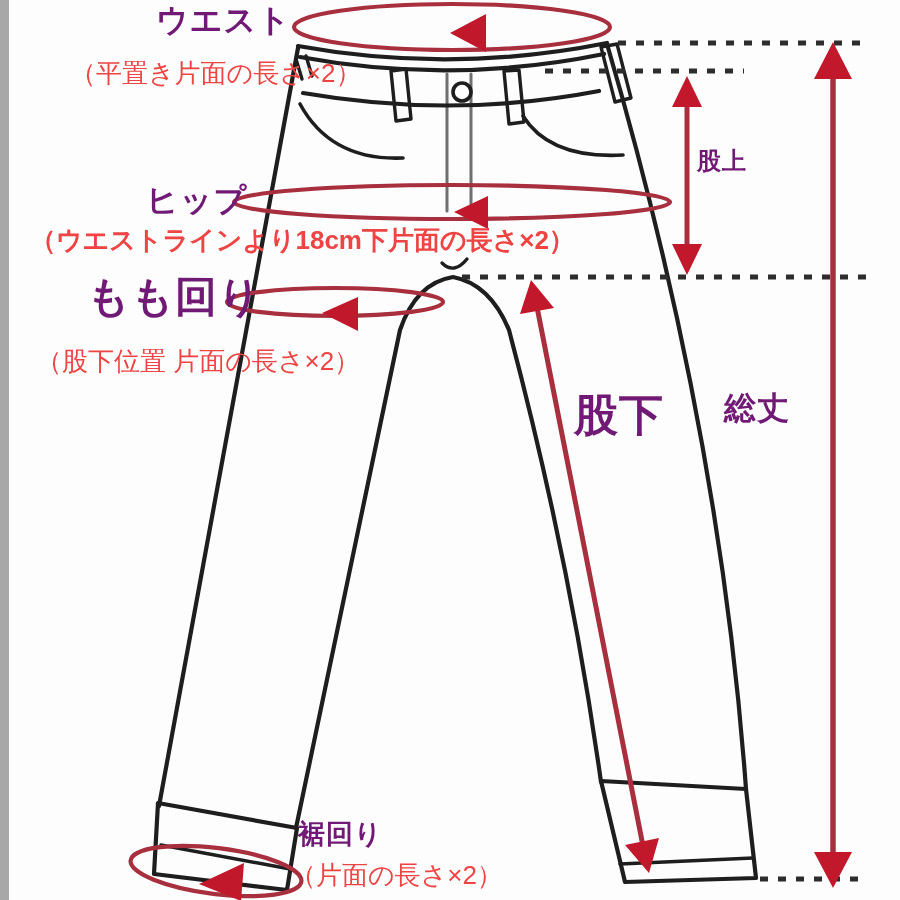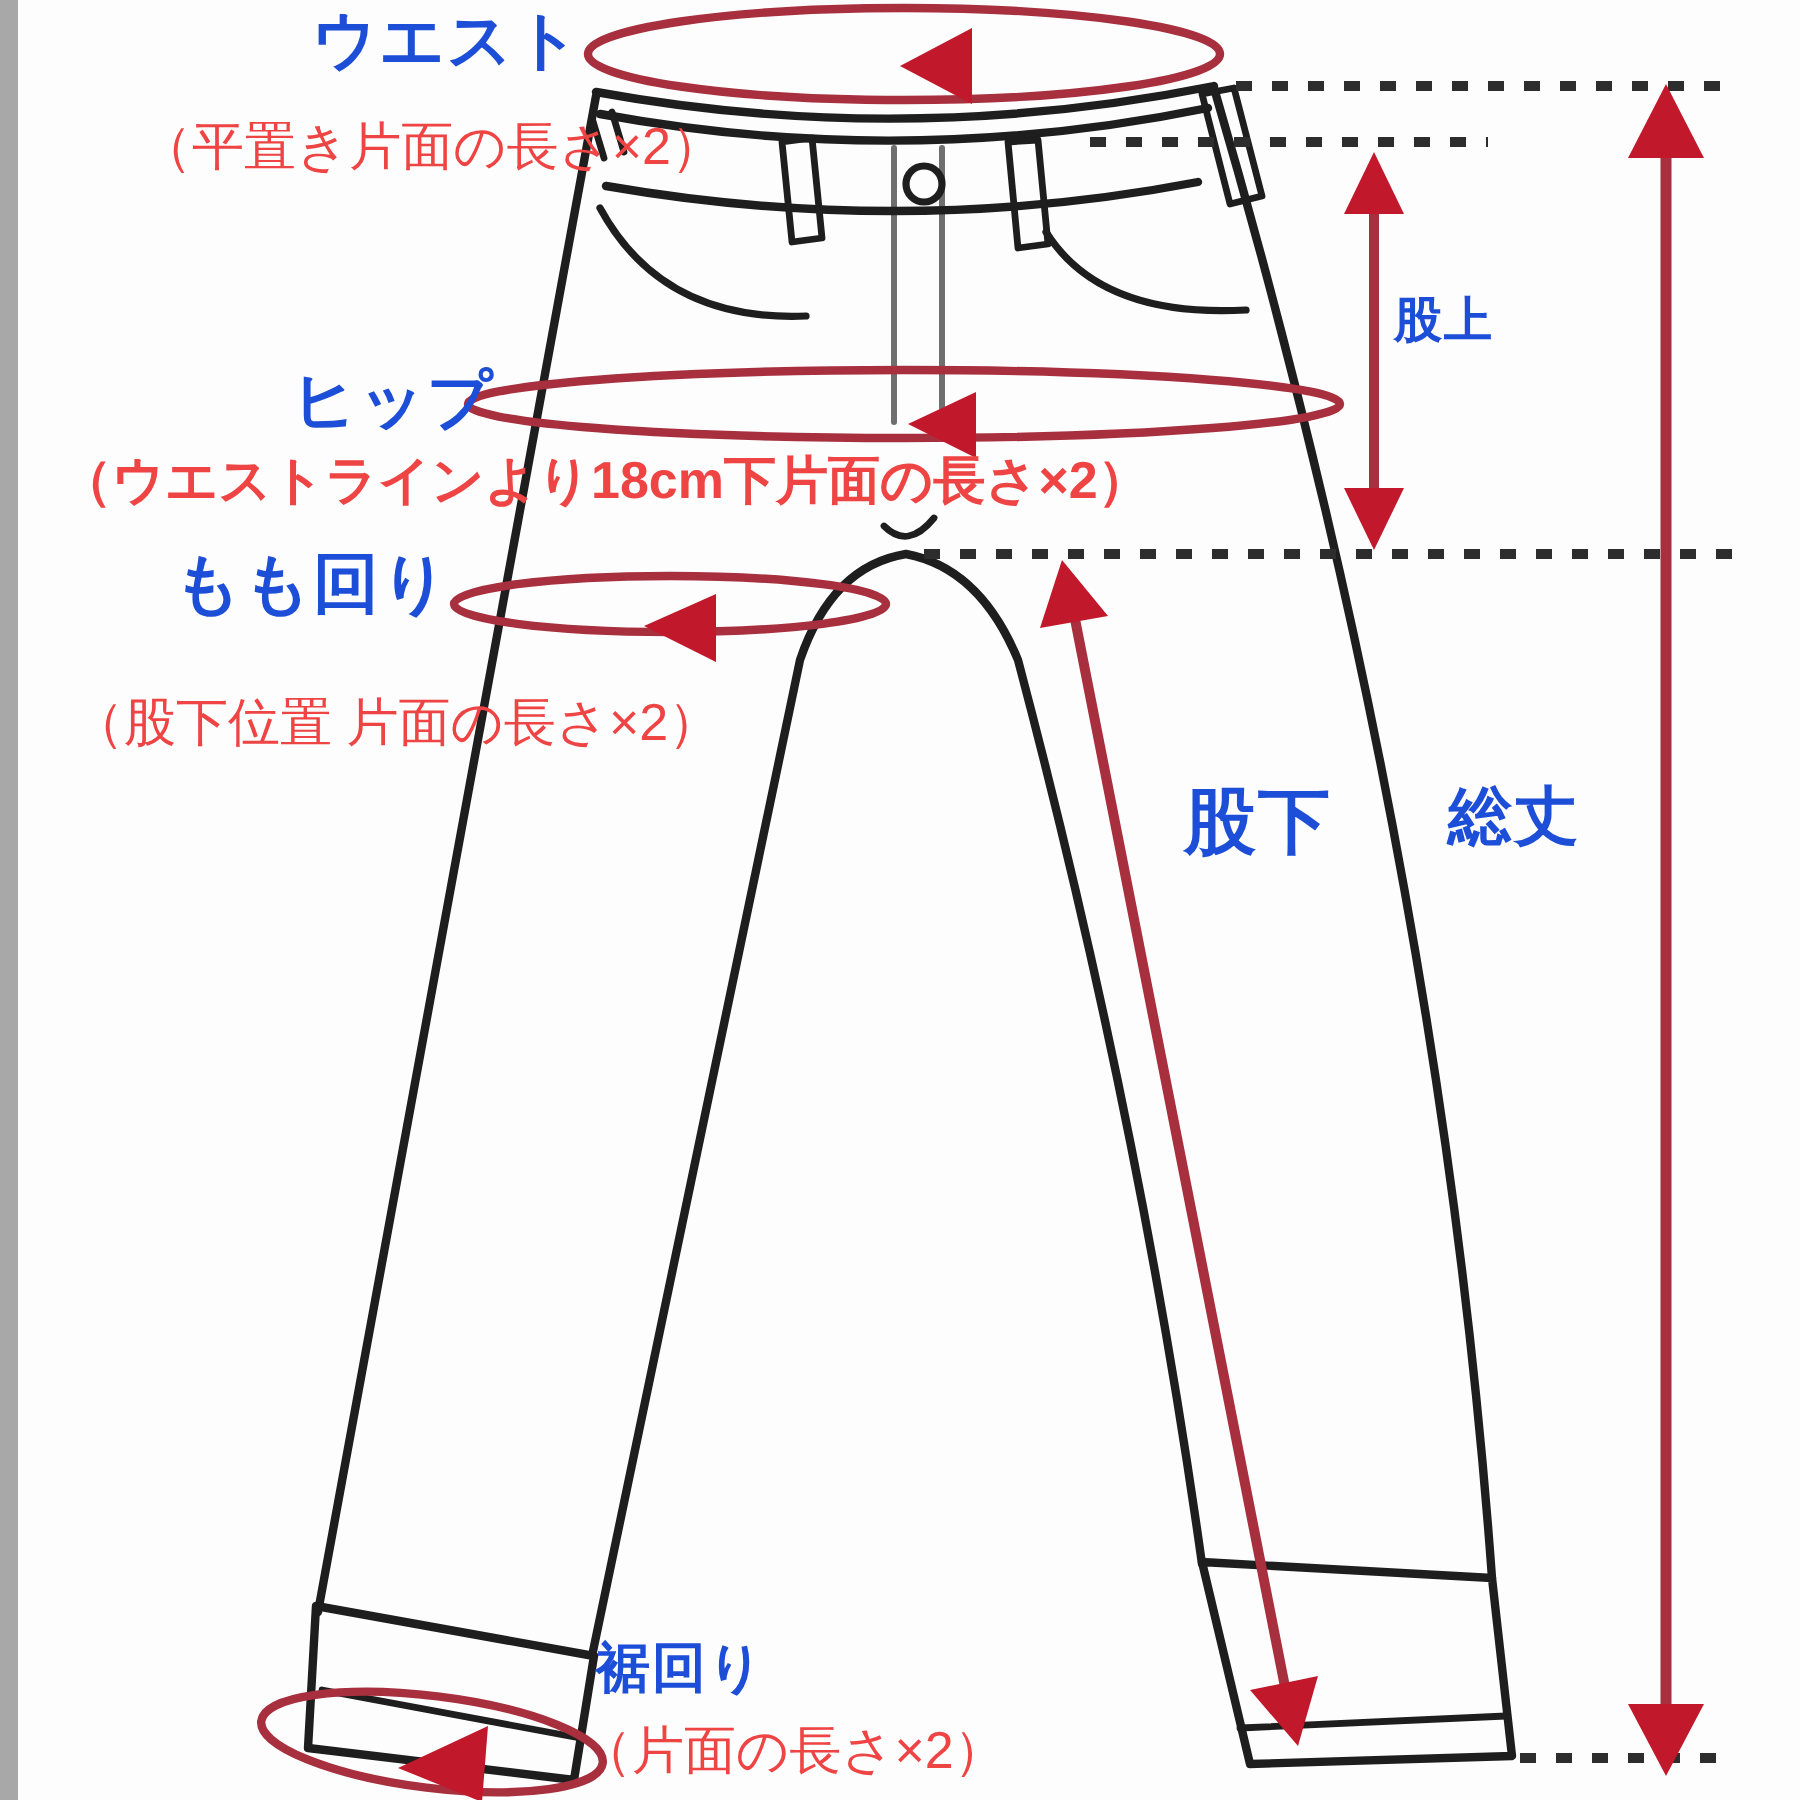--- a/index.html
+++ b/index.html
@@ -16,40 +16,40 @@
     overflow: hidden;
   }
   #diagram-svg {
     position: absolute;
     left: 0;
     top: 0;
   }
   .lbl {
     position: absolute;
     white-space: nowrap;
-    color: #1d4ed8;
+    color: #701a75;
     font-weight: 700;
     line-height: 1.05;
     letter-spacing: 1px;
   }
   .note {
     position: absolute;
     white-space: nowrap;
     color: #ef4444;
     font-weight: 400;
     line-height: 1.05;
   }
   .lbl-waist  { left: 156px; top:   4px; font-size: 32px; }
   .note-waist { left:  70px; top:  60px; font-size: 26px; }
   .lbl-hip    { left: 146px; top: 184px; font-size: 32px; }
   .note-hip   { left:  30px; top: 227px; font-size: 26px; font-weight: bold; }
-  .lbl-thigh  { left:  87px; top: 275px; font-size: 33px; }
+  .lbl-thigh  { left:  87px; top: 275px; font-size: 42px; }
   .note-thigh { left:  36px; top: 324px; font-size: 26px; margin-top: 24px; }
   .lbl-rise   { left: 697px; top: 148px; font-size: 24px; }
-  .lbl-inseam { left: 592px; top: 392px; font-size: 36px; }
+  .lbl-inseam { left: 574px; top: 392px; font-size: 44px; }
   .lbl-total  { left: 724px; top: 392px; font-size: 32px; text-align: center; }
   .lbl-hem    { left: 298px; top: 820px; font-size: 27px; }
   .note-hem   { left: 290px; top: 862px; font-size: 26px; }
 </style>
 </head>
 <body>
 
 <div id="stage">
 
   <svg id="diagram-svg" width="900" height="900" viewBox="0 0 900 900">

